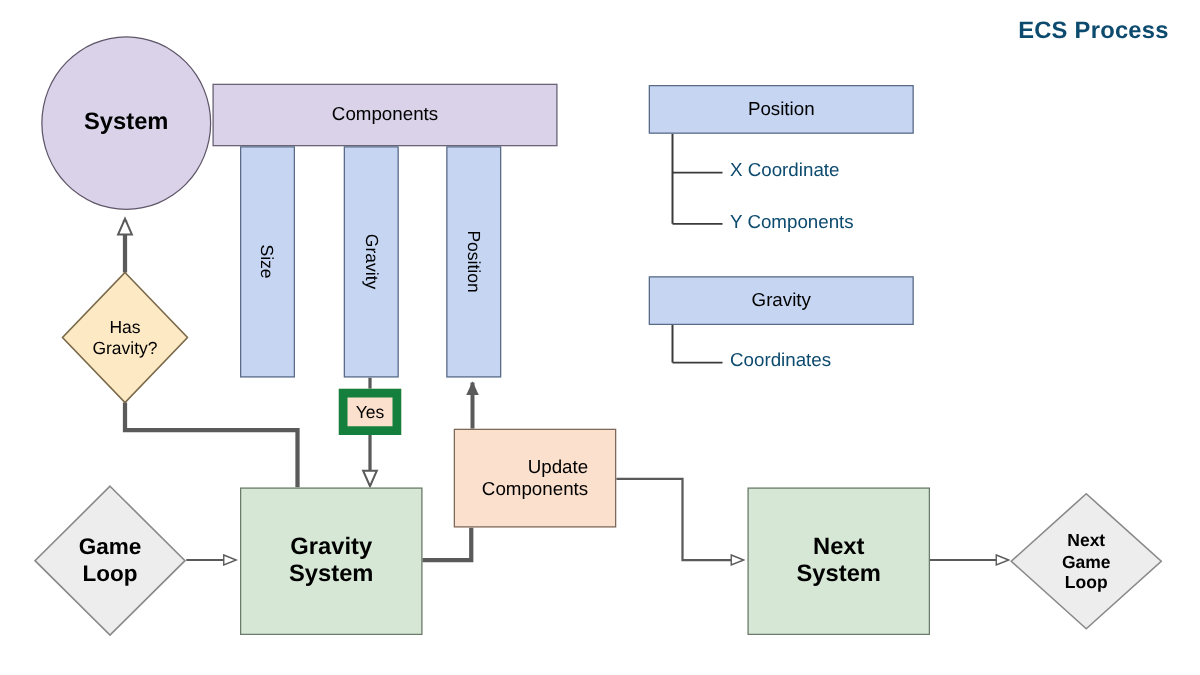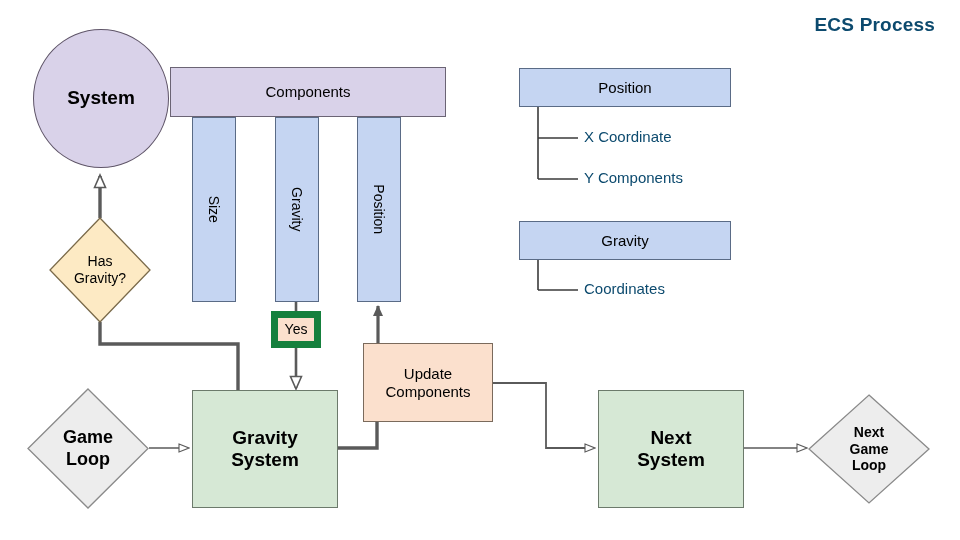--- a/index.html
+++ b/index.html
@@ -260,21 +260,21 @@
     </div>
   </div>
 
   <div class="node greenbox" style="left:192px; top:390px; width:146px; height:118px;">
     <span>
       <span class="multi">Gravity</span>
       <span class="multi">System</span>
     </span>
   </div>
 
-  <div class="node orangebox" style="left:363px; top:343px; width:130px; height:79px;">
+  <div class="node orangebox" style="left:363px; top:343px; width:130px; height:79px;text-align:right;">
     <span>
       <span class="multi">Update</span>
       <span class="multi">Components</span>
     </span>
   </div>
 
   <div class="node greenbox" style="left:598px; top:390px; width:146px; height:118px;">
     <span>
       <span class="multi">Next</span>
       <span class="multi">System</span>

